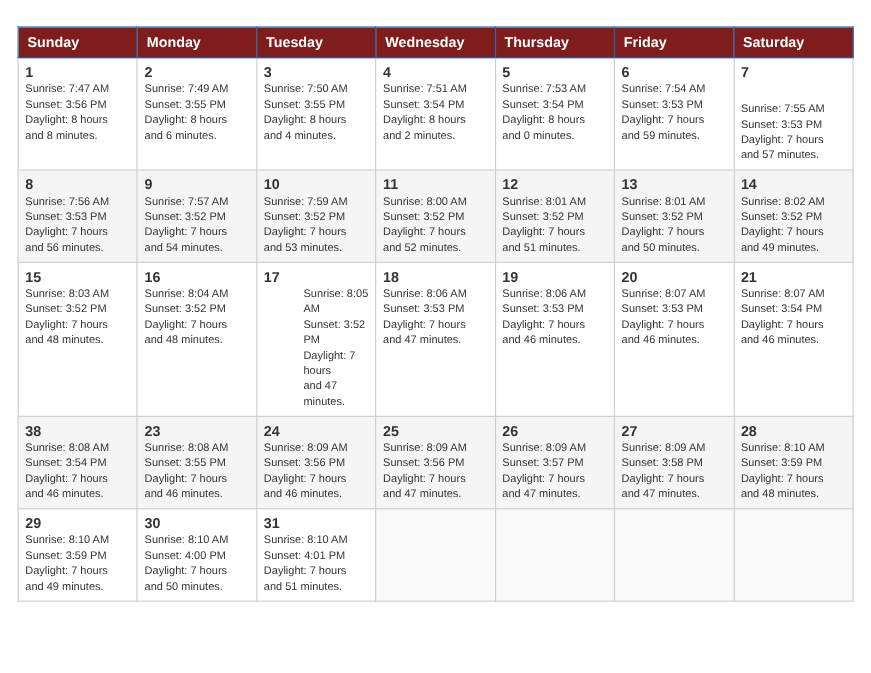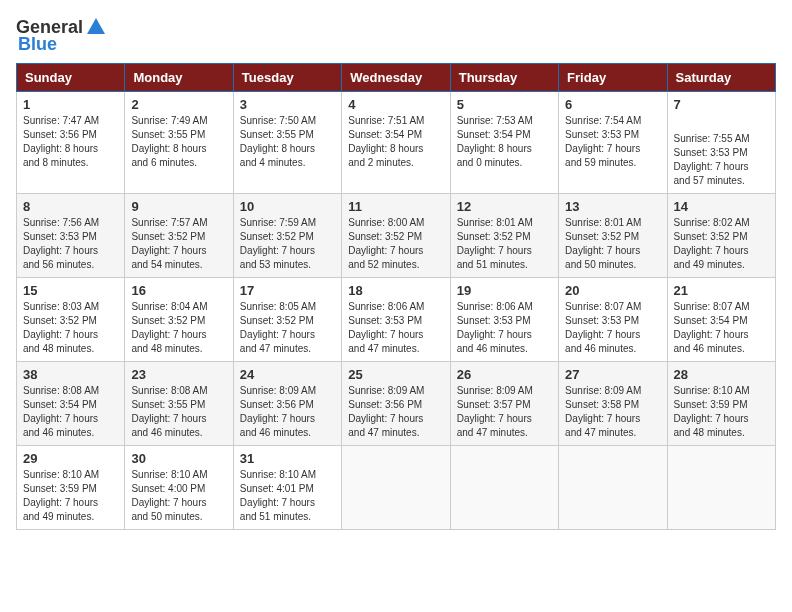--- a/index.html
+++ b/index.html
@@ -76,29 +76,20 @@
       color: #333;
     }
     .empty-cell {
       background: #f9f9f9 !important;
     }
   </style>
 </head>
 <body>
 
 <div class="header">
-  <div class="logo">
-    <div class="logo-text">
-      <span style="font-size:18px;font-weight:bold;color:#333;">General</span>
-      <svg width="22" height="22" viewBox="0 0 22 22" style="margin:0 2px;">
-        <polygon points="11,2 20,18 2,18" fill="#2b7fd4"></polygon>
-      </svg>
-    </div>
-    <span style="font-size:18px;font-weight:bold;color:#2b7fd4;margin-top:-4px;margin-left:2px;">Blue</span>
-  </div>
 </div>
 
 <table class="calendar">
   <thead>
     <tr id="header-row">
         <th>Sunday</th>
         <th>Monday</th>
         <th>Tuesday</th>
         <th>Wednesday</th>
         <th>Thursday</th>
@@ -219,21 +210,21 @@
         </td>
         <td>
           <span class="day-num">16</span>
           <div class="day-info" style="white-space: pre-line;">Sunrise: 8:04 AM
 Sunset: 3:52 PM
 Daylight: 7 hours
 and 48 minutes.</div>
         </td>
         <td>
           <span class="day-num">17</span>
-          <div class="day-info" style="white-space: pre-line;">Sunrise: 8:05 AM
+          <div class="day-info" style="white-space: pre-line; margin-left: 36px;">Sunrise: 8:05 AM
 Sunset: 3:52 PM
 Daylight: 7 hours
 and 47 minutes.</div>
         </td>
         <td>
           <span class="day-num">18</span>
           <div class="day-info" style="white-space: pre-line;">Sunrise: 8:06 AM
 Sunset: 3:53 PM
 Daylight: 7 hours
 and 47 minutes.</div>

